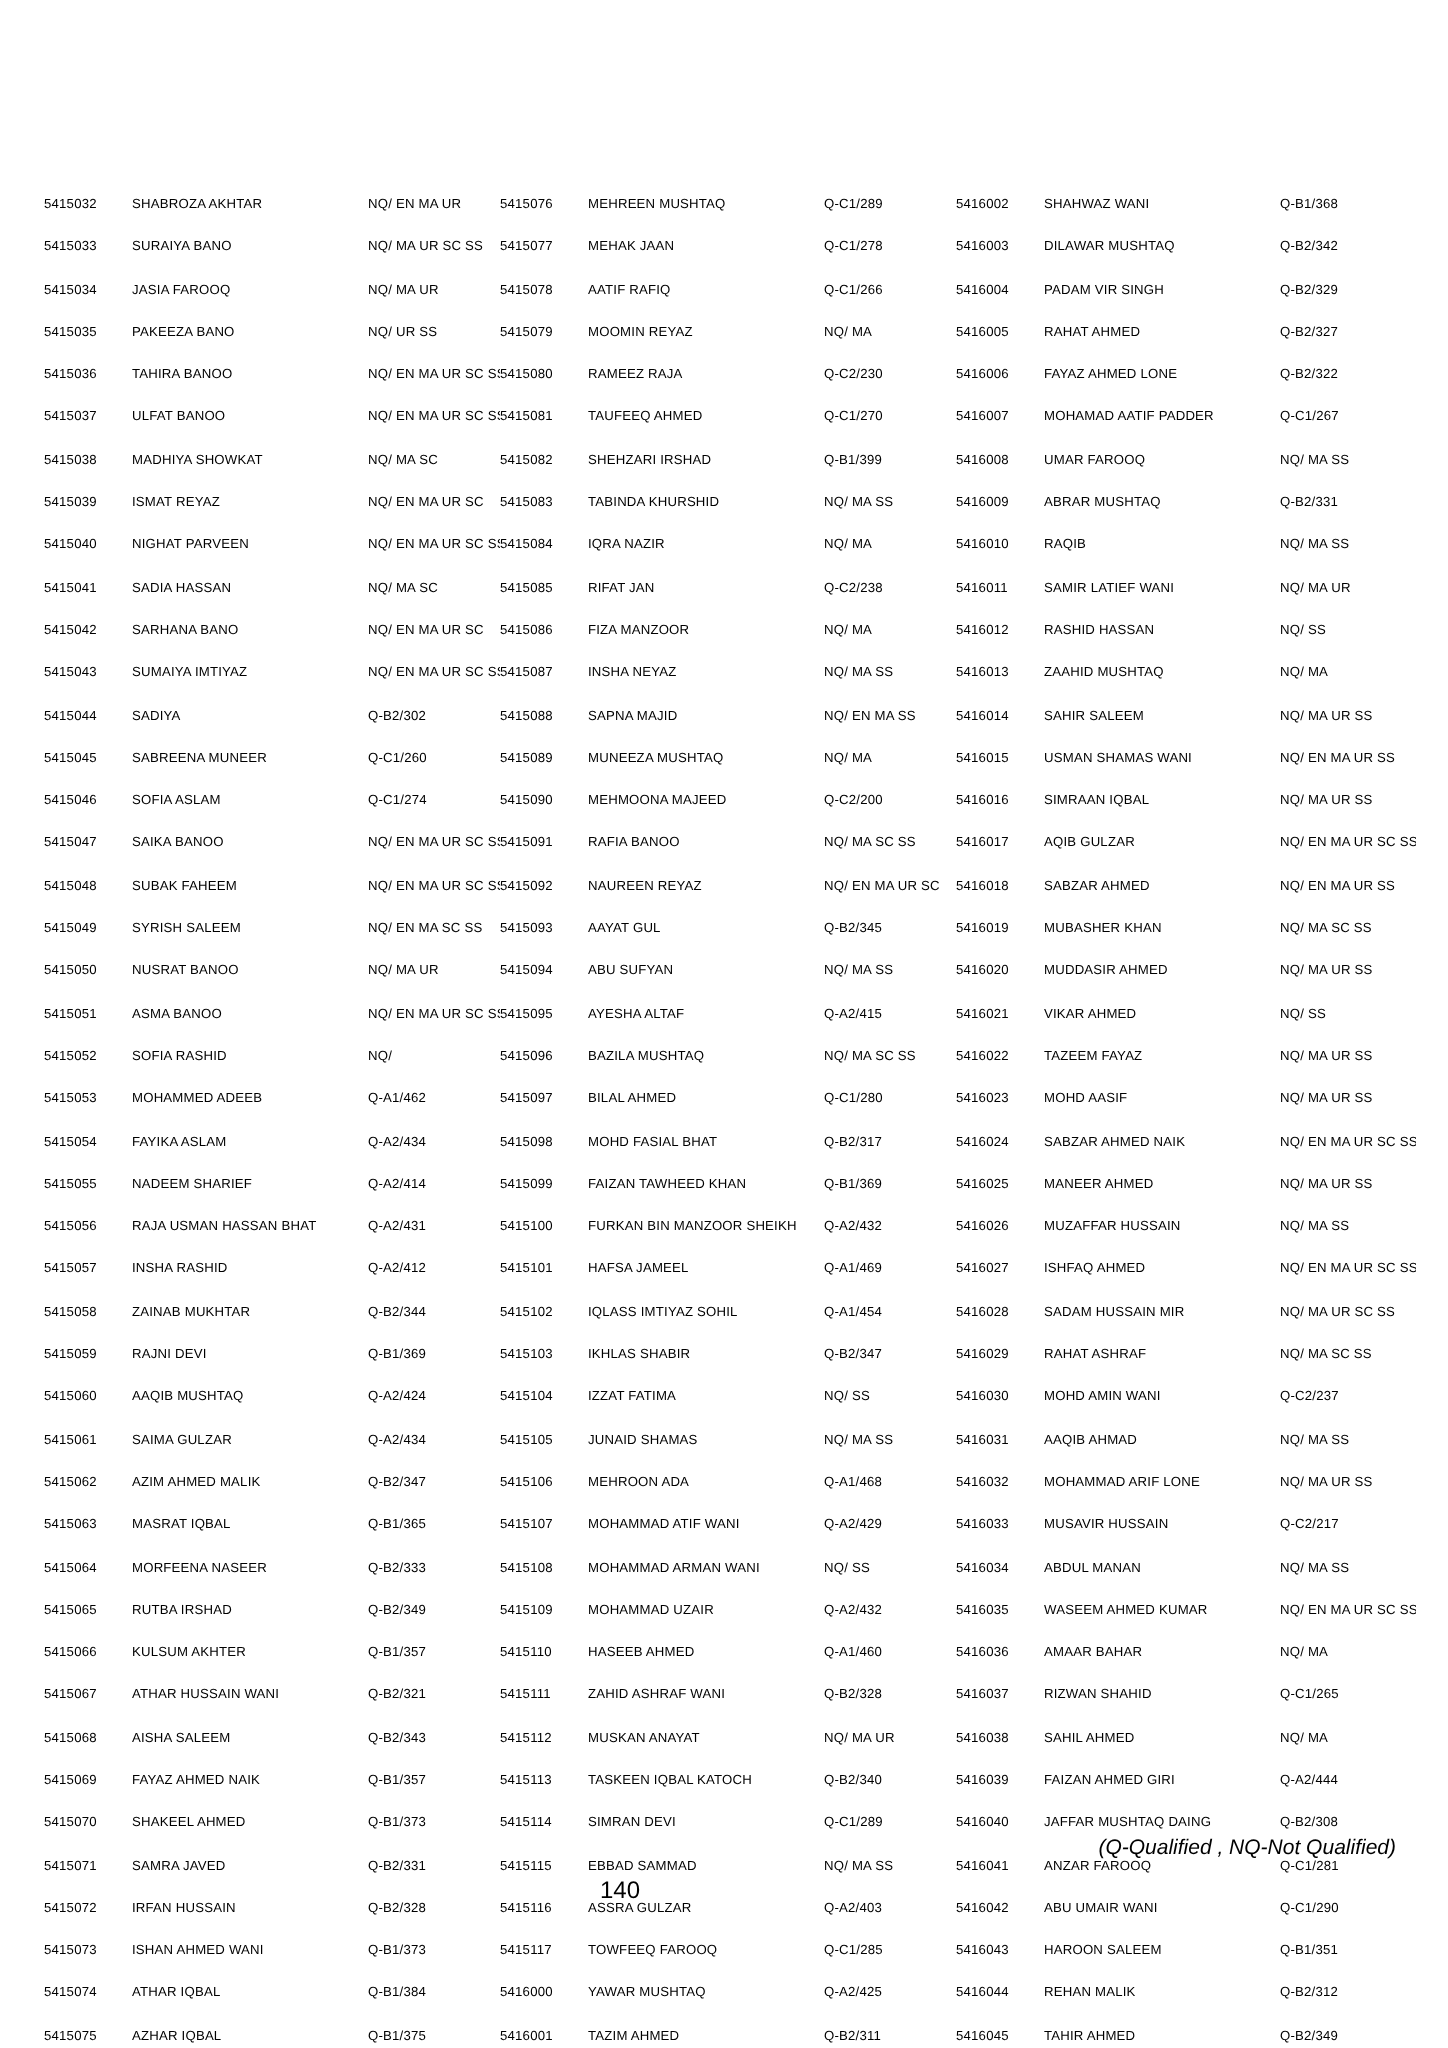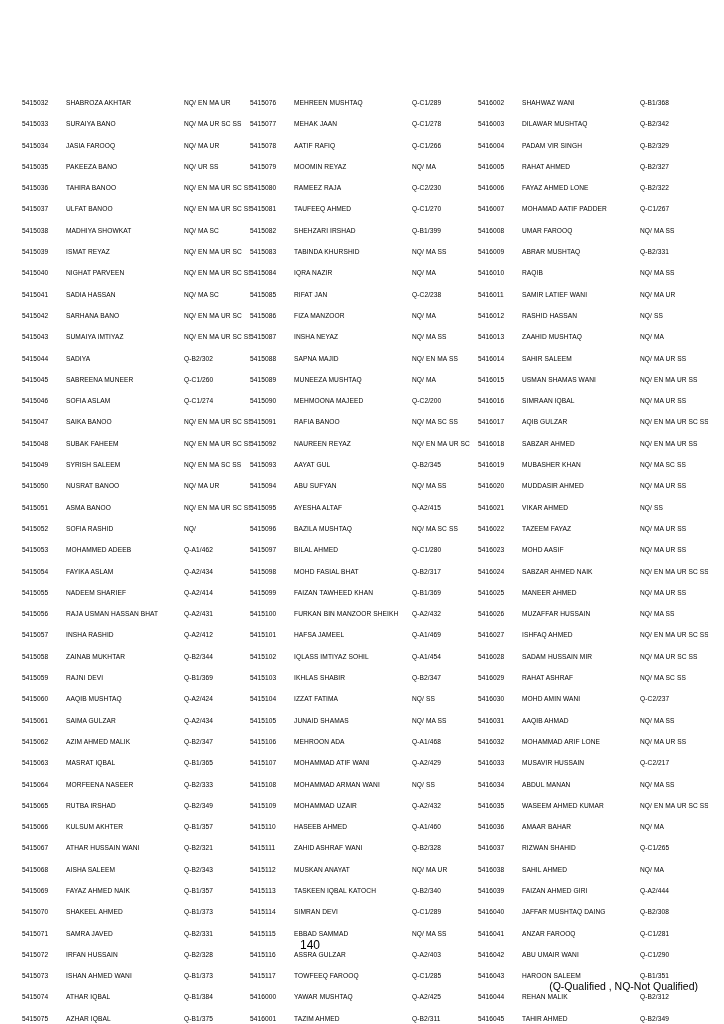--- a/index.html
+++ b/index.html
@@ -71,23 +71,24 @@
     left: 0;
     top: 938px;
     width: 620px;
     text-align: center;
     font-size: 12px;
     font-family: "Liberation Sans", sans-serif;
   }
   .footer-legend {
     position: absolute;
     right: 26px;
-    top: 980px;
+    top: 918px;
     font-size: 10.5px;
     font-family: "Liberation Sans", sans-serif;
+    font-style: italic;
   }
 </style>
 </head>
 <body>
 
 <div id="page">
   <div class="columns">
 
     <div class="col col-0">
       <div class="row">

